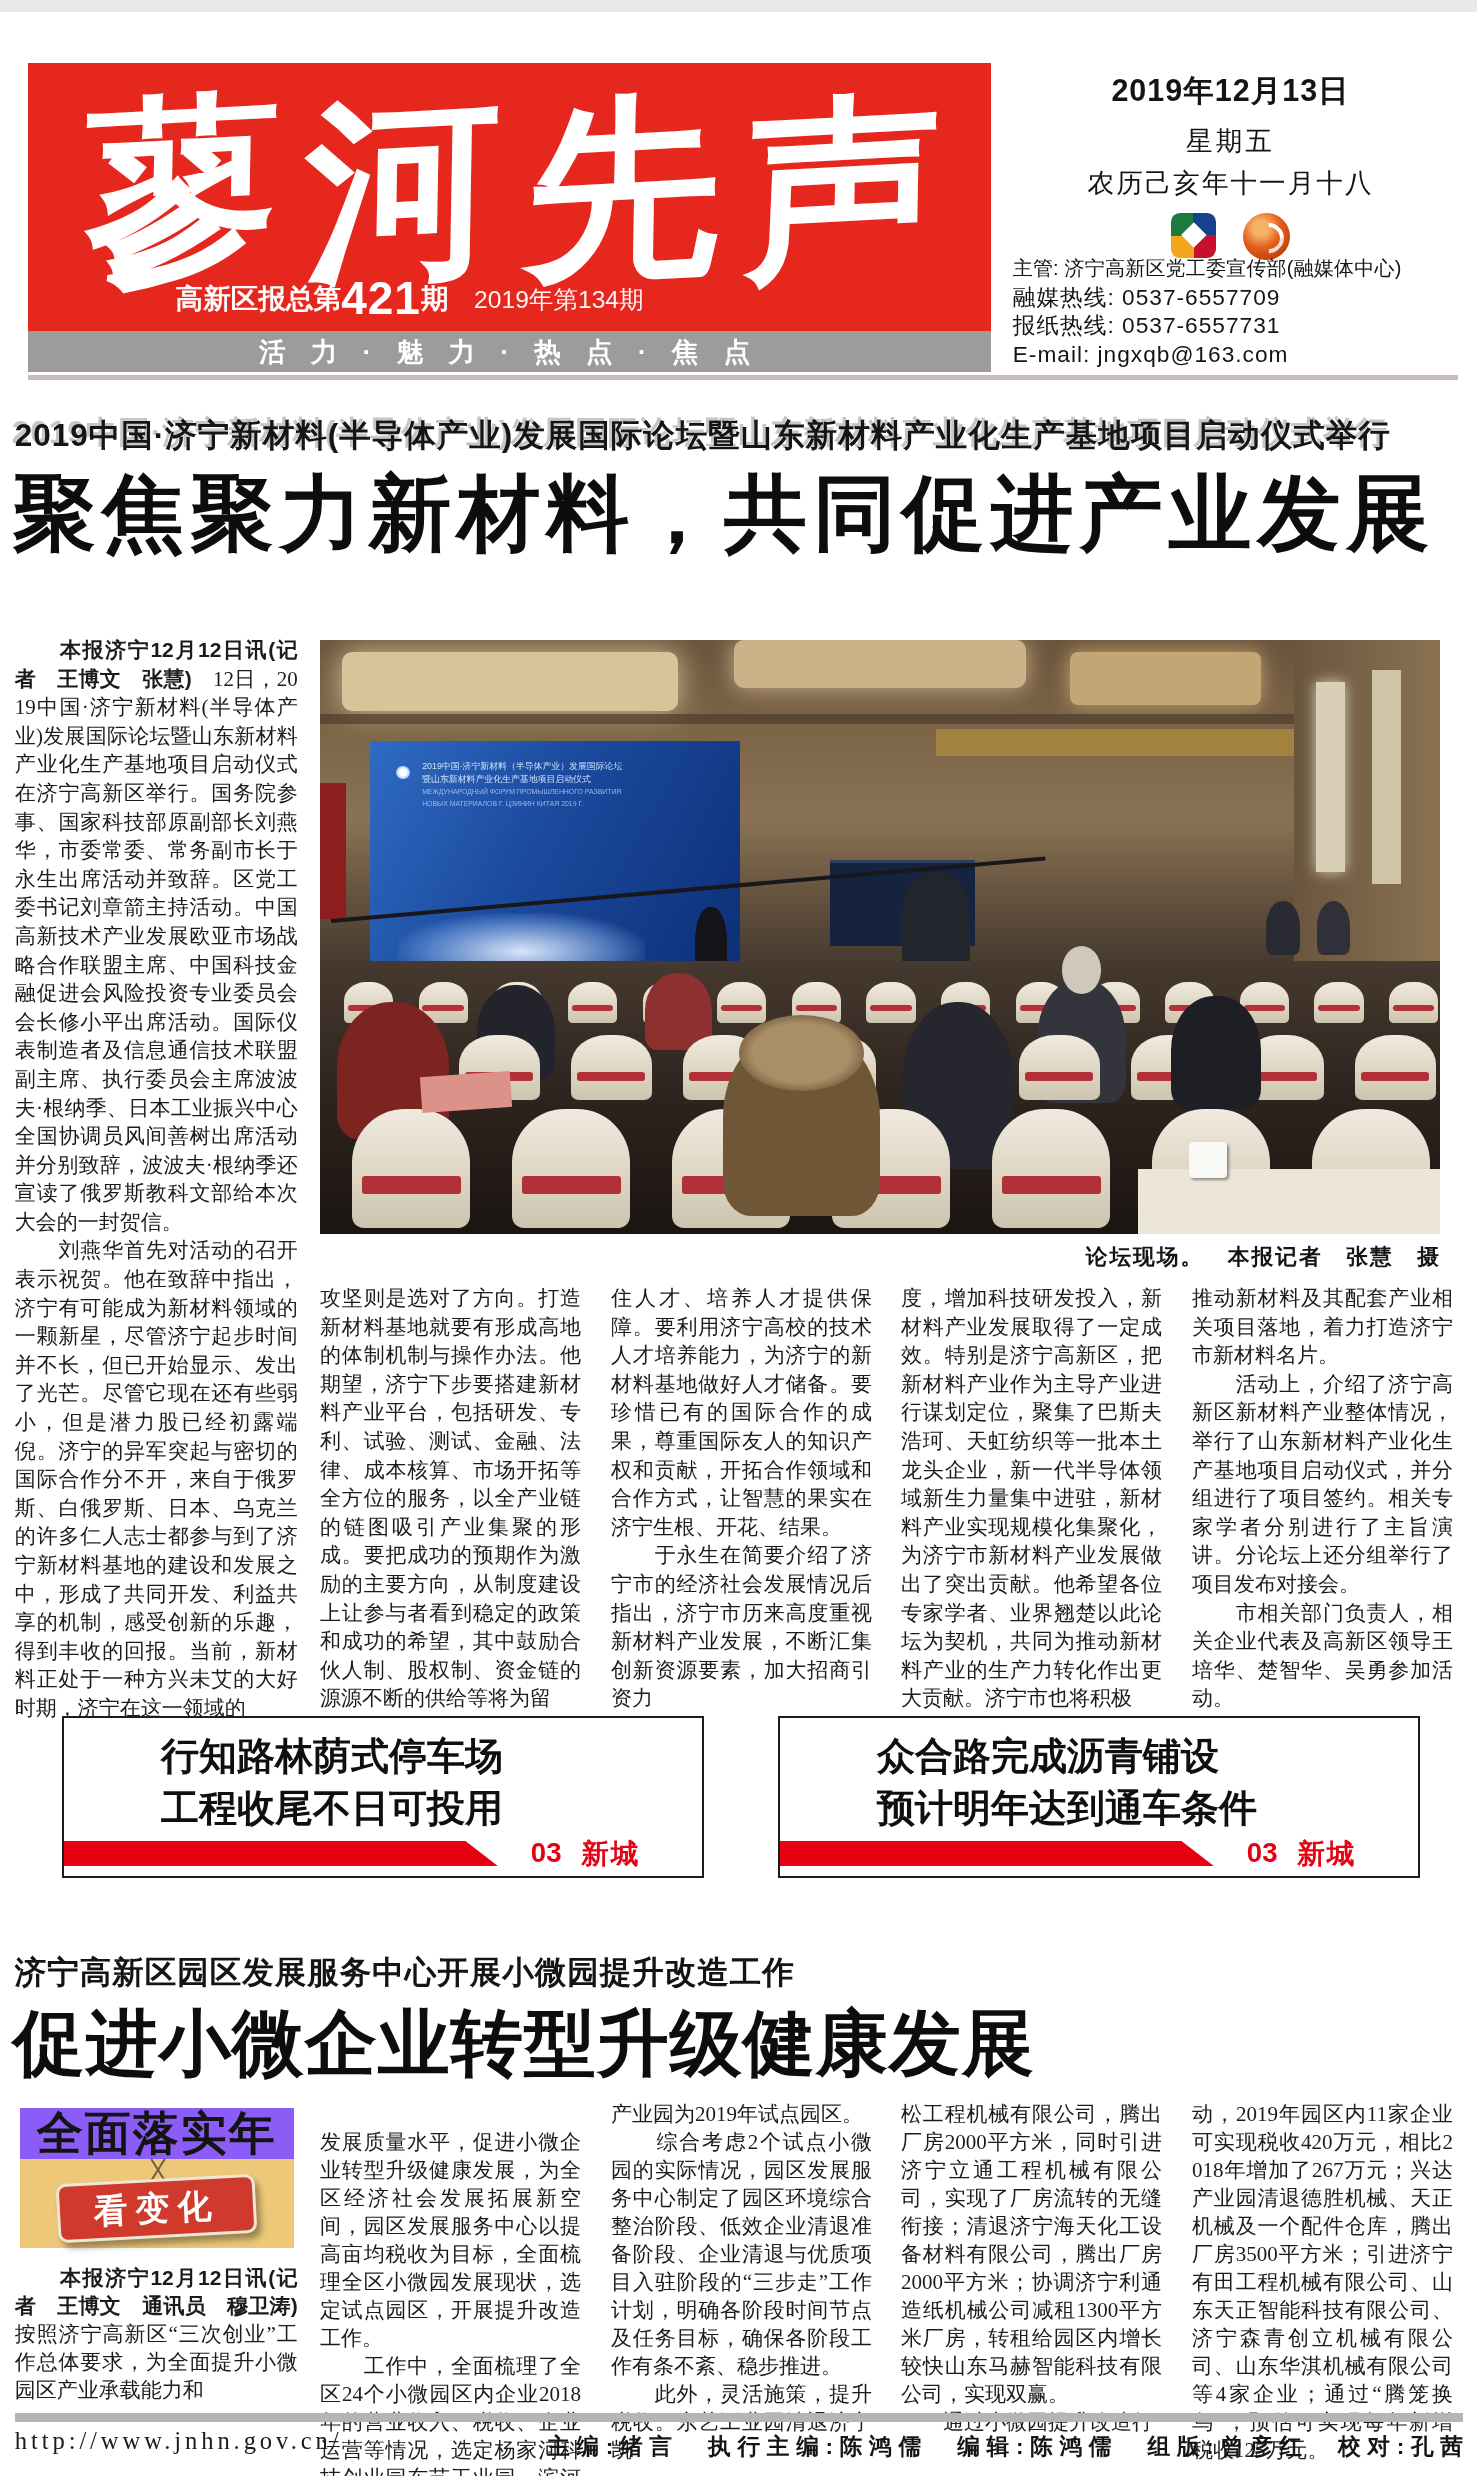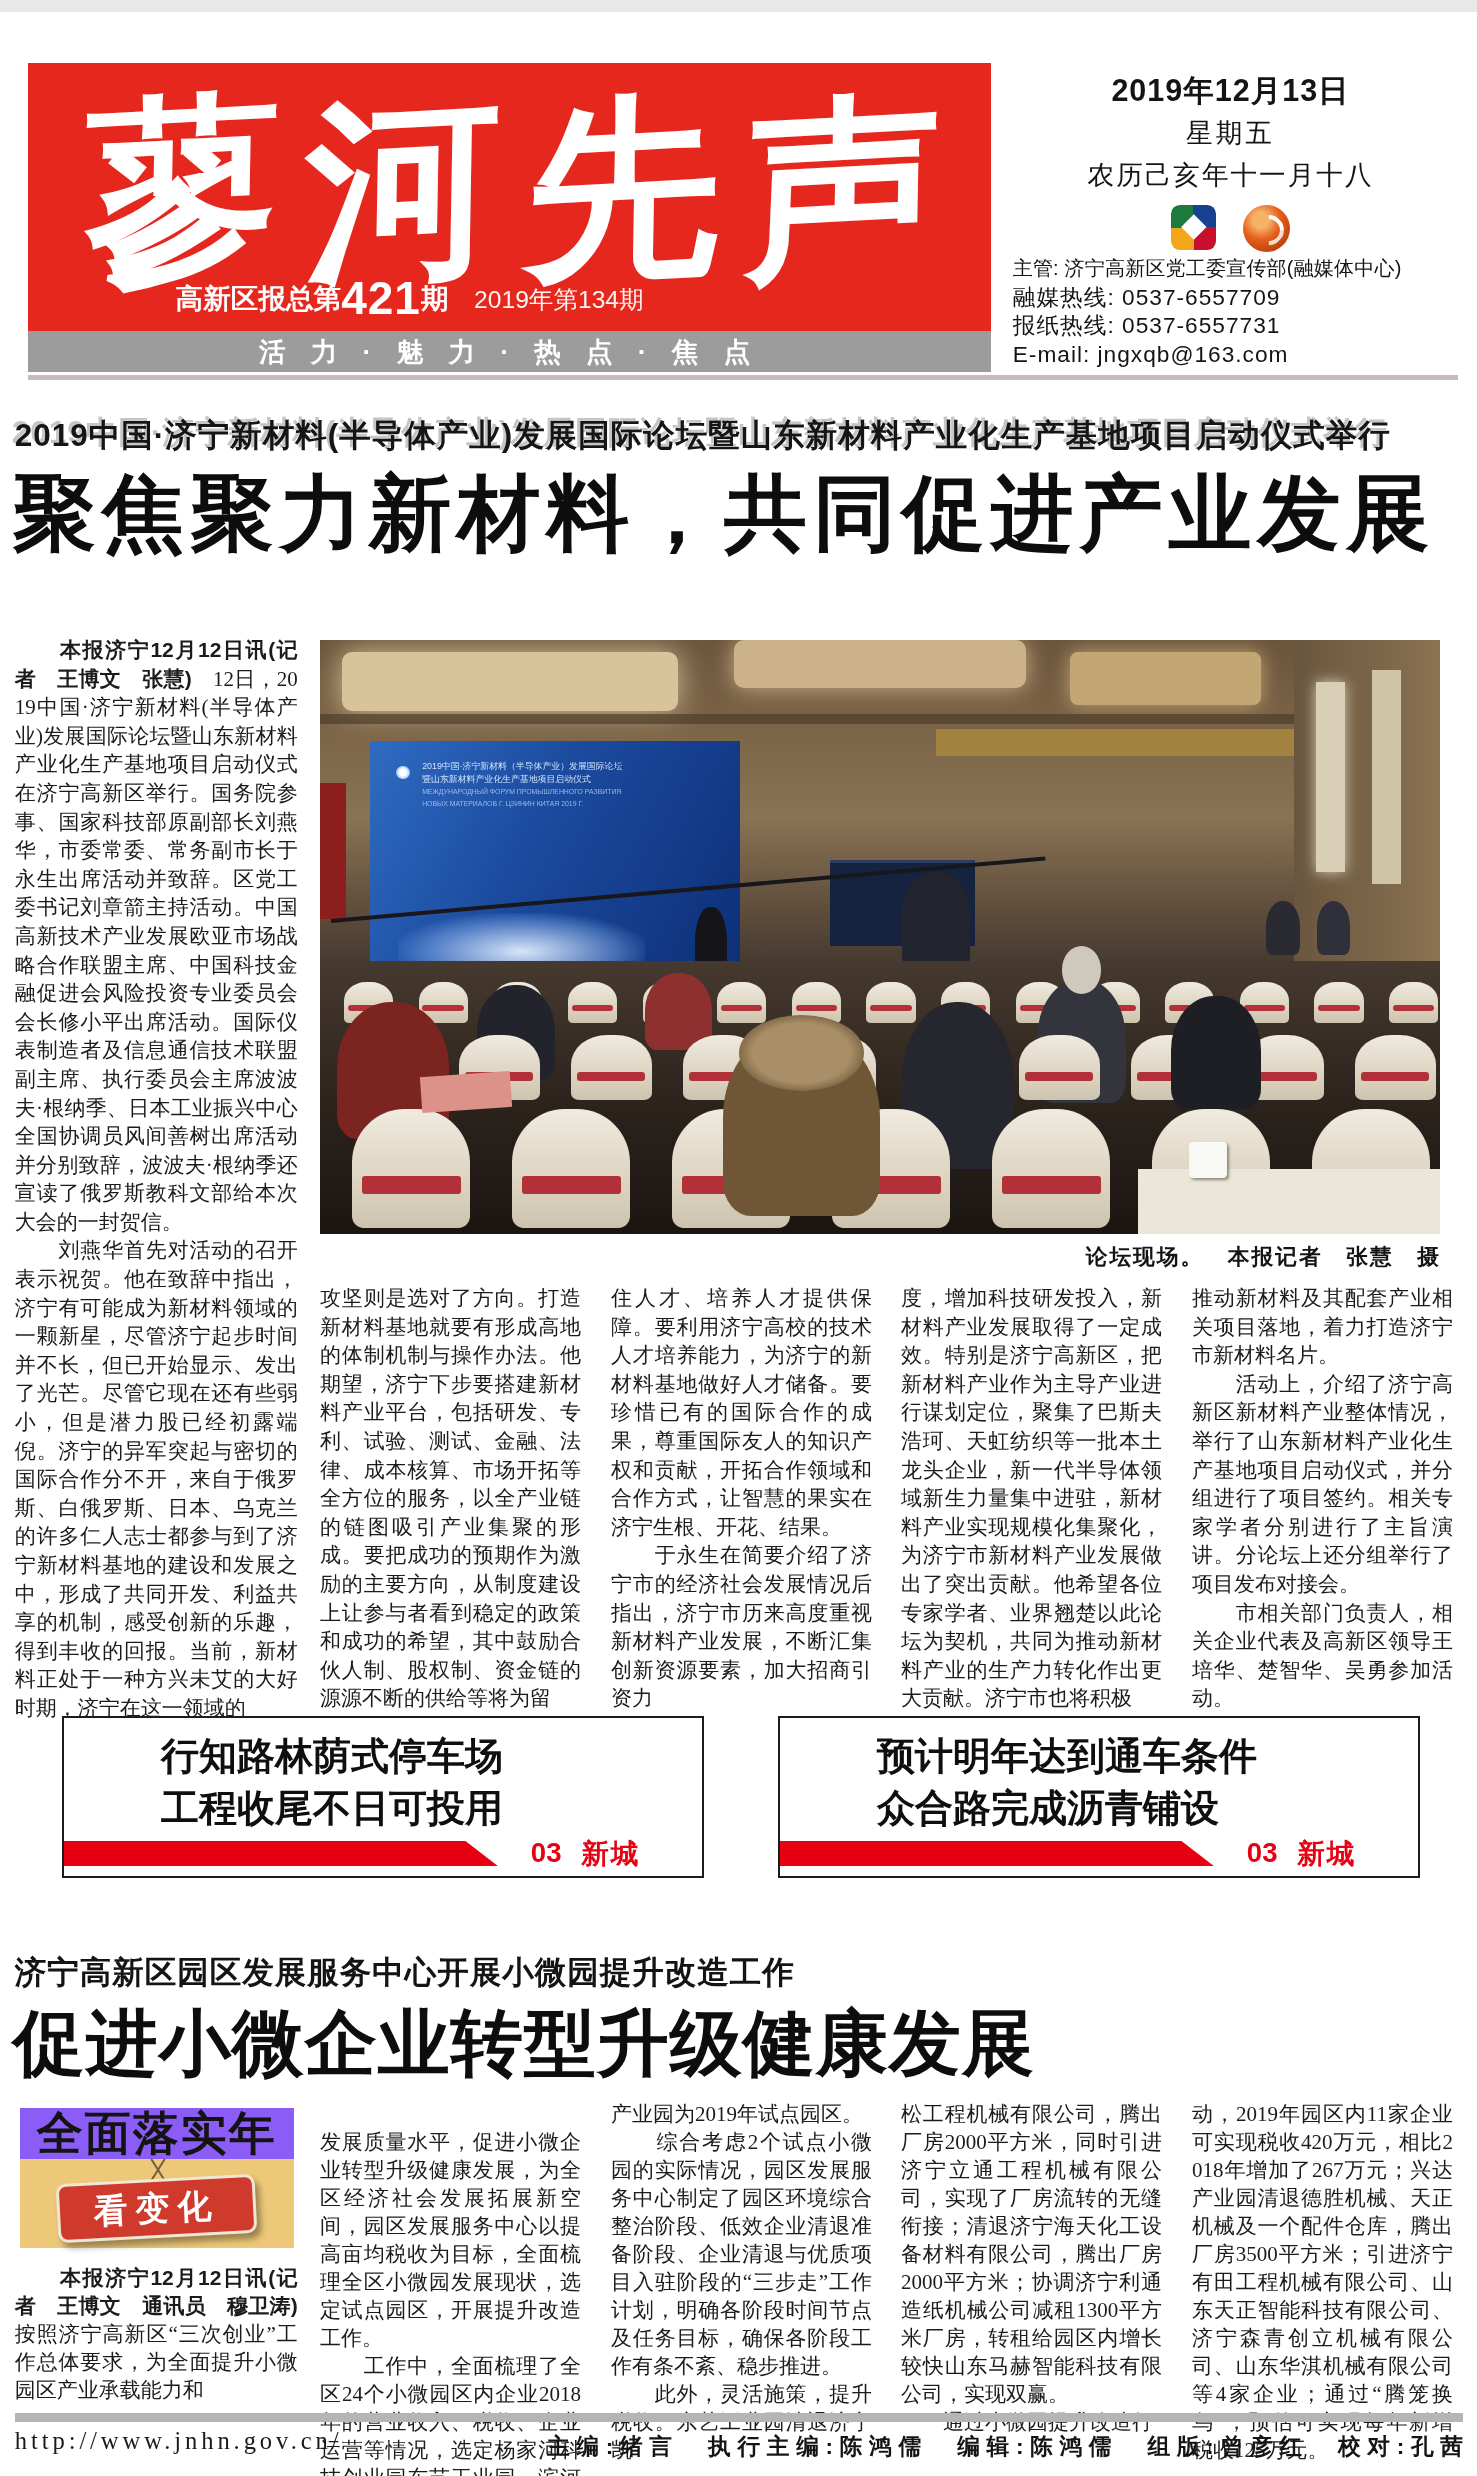--- a/index.html
+++ b/index.html
@@ -16,21 +16,21 @@
   .issue-line{left:148px;bottom:5.9px;color:#fff;font-family:"Liberation Sans",sans-serif;white-space:nowrap;position:absolute;}
   .issue-line .pfx,.issue-line .sfx{font-size:27.6px;font-weight:700;vertical-align:5.9px;}
   .issue-line .num{font-size:46px;font-weight:900;letter-spacing:1px;}
   .issue-line .yr{font-size:24.6px;font-weight:400;margin-left:25.6px;vertical-align:5.9px;opacity:.95;}
   .slogan-bar{left:27.6px;top:331px;width:963px;height:41px;background:#9c9c9c;color:#fff;text-align:center;
               font-family:"Liberation Sans",sans-serif;font-size:26.6px;font-weight:600;letter-spacing:8.9px;line-height:43px;}
   .sep-line{left:27.6px;top:375px;width:1430px;height:4.9px;background:#c9bac0;}
   
   .date-block{left:995px;top:63px;width:471px;height:268px;font-family:"Liberation Sans",sans-serif;}
   .date-g{text-align:center;font-size:30.5px;font-weight:700;margin-top:7.9px;letter-spacing:1px;}
-  .weekday{text-align:center;font-size:26.6px;margin-top:3px;letter-spacing:3px;}
+  .weekday{text-align:center;font-size:26.6px;margin-top:11px;letter-spacing:3px;}
   .lunar{text-align:center;font-size:26.6px;margin-top:5.9px;letter-spacing:2px;}
   .logos{display:flex;justify-content:center;gap:27.6px;margin-top:11.8px;height:49px;}
   .logo-sq{width:45px;height:45px;border-radius:8.9px;position:relative;
            background:conic-gradient(from 0deg,#16418f 0 25%,#c8102e 25% 50%,#f2a71b 50% 75%,#1c7a3d 75% 100%);}
   .logo-sq::after{content:'';position:absolute;left:13.8px;top:13.8px;width:17.7px;height:17.7px;background:#fff;transform:rotate(45deg);}
   .logo-ball{width:47px;height:47px;border-radius:50%;position:relative;
              background:radial-gradient(circle at 38% 32%,#f7b26a 0 18%,#e4601c 45%,#b33a0c 85%);}
   .logo-ball::after{content:'';position:absolute;left:10.8px;top:10.8px;width:21.7px;height:21.7px;border:4.9px solid transparent;
                     border-top-color:#fff;border-right-color:#ffffffcc;border-radius:50%;transform:rotate(45deg);}
   .org-block{position:absolute;left:17.7px;top:191px;width:453px;line-height:28.6px;}
@@ -287,22 +287,22 @@
     <div class="teaser-bottom">
       <div class="redbar"></div>
       <div class="pageref">
         <span class="pagenum">03</span>
         <span class="secname">新城</span>
       </div>
     </div>
   </div>
   <div class="teaser t2">
     <div class="teaser-headline">
+      <div>众合路完成沥青铺设</div>
       <div>预计明年达到通车条件</div>
-      <div>众合路完成沥青铺设</div>
     </div>
     <div class="teaser-bottom">
       <div class="redbar"></div>
       <div class="pageref">
         <span class="pagenum">03</span>
         <span class="secname">新城</span>
       </div>
     </div>
   </div>
 

